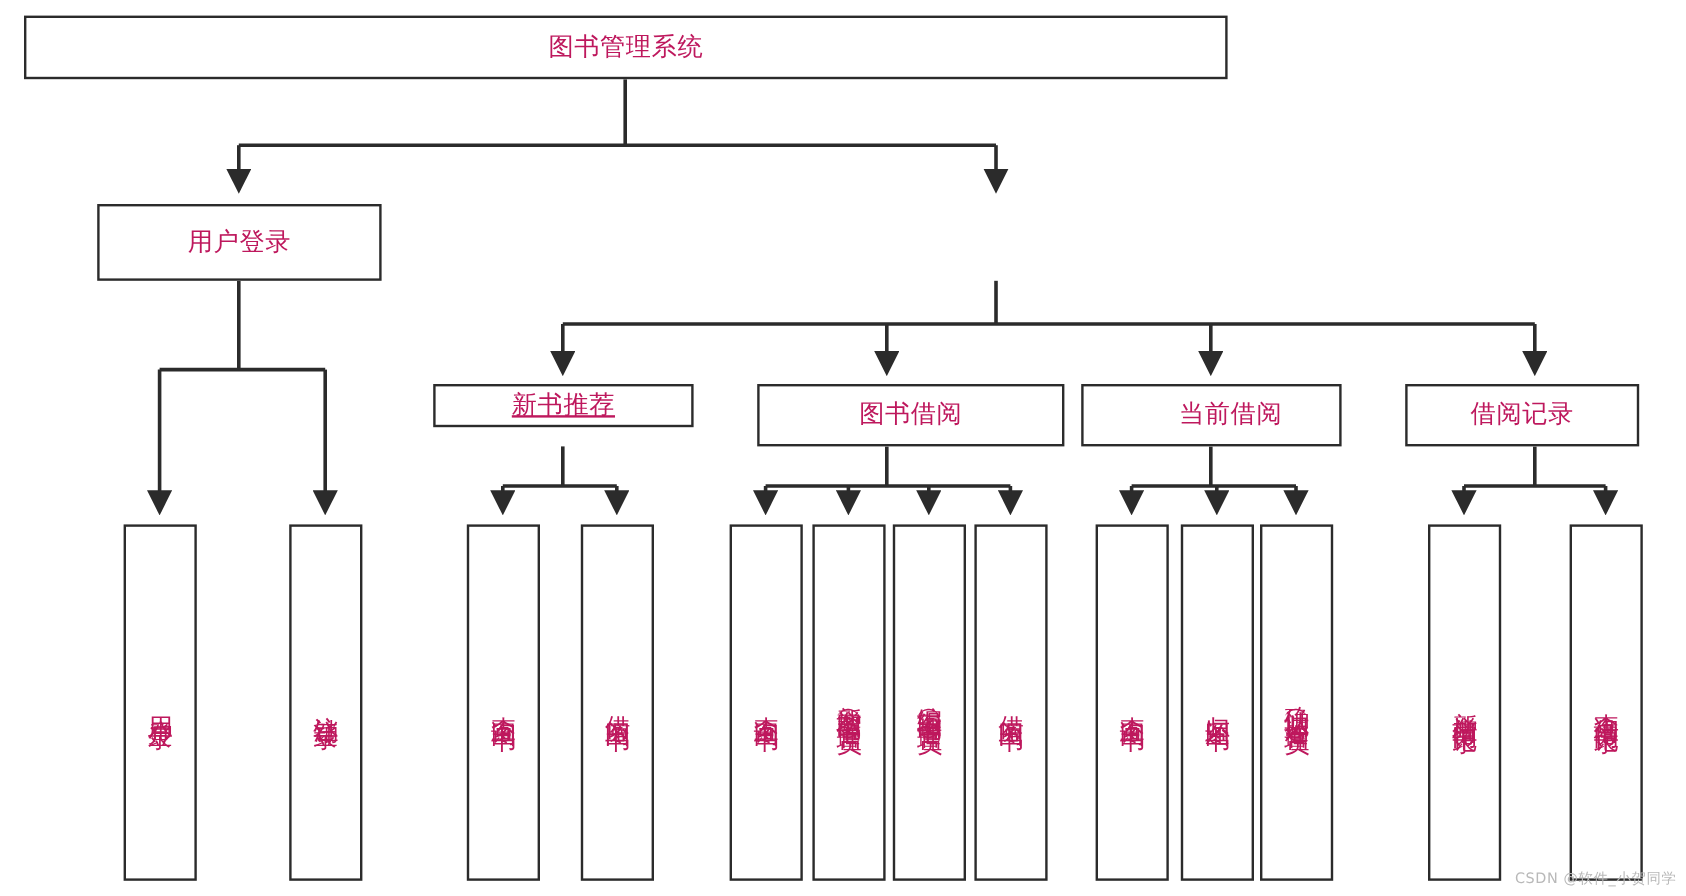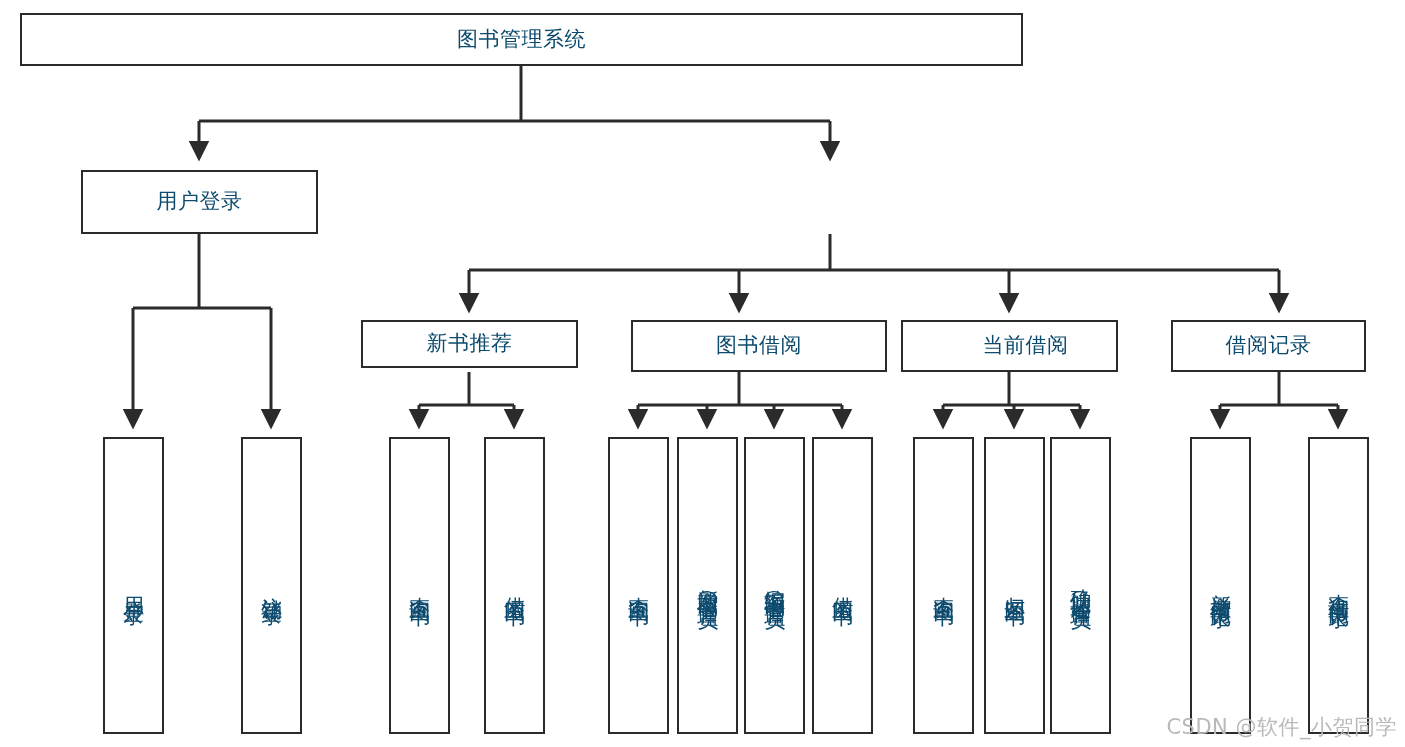--- a/index.html
+++ b/index.html
@@ -25,21 +25,21 @@
     height: 747px;
   }
   .node {
     position: absolute;
     box-sizing: border-box;
     border: 2px solid #2b2b2b;
     background: #ffffff;
     display: flex;
     align-items: center;
     justify-content: center;
-    color: #0c4a6e;
+    color: #be185d;
   }
   .node.horiz {
     font-size: 21px;
     letter-spacing: 0.5px;
     line-height: 1.2;
   }
   .node.vert {
     writing-mode: vertical-rl;
     text-orientation: upright;
     font-size: 21px;
@@ -51,21 +51,21 @@
   .node.vert .vtext {
     writing-mode: vertical-rl;
     text-orientation: upright;
     display: block;
     text-align: center;
   }
   #watermark {
     position: absolute;
     right: 8px;
     bottom: 6px;
-    font-size: 21px;
+    font-size: 12px;
     color: #b9b9b9;
     letter-spacing: 0.5px;
     white-space: nowrap;
     pointer-events: none;
   }
 </style>
 </head>
 <body>
 
 <div id="canvas">
@@ -121,21 +121,21 @@
   </svg>
 
   <div class="node horiz" style="left: 20px; top: 13px; width: 1003px; height: 53px;">
     <span>图书管理系统</span>
   </div>
 
   <div class="node horiz" style="left: 81px; top: 170px; width: 237px; height: 64px;">
     <span>用户登录</span>
   </div>
 
-  <div class="node horiz" style="left: 361px; top: 320px; width: 217px; height: 48px;">
+  <div class="node horiz" style="left: 361px; top: 320px; width: 217px; height: 36px; text-decoration: underline;">
     <span>新书推荐</span>
   </div>
   <div class="node horiz" style="left: 631px; top: 320px; width: 256px; height: 52px;">
     <span>图书借阅</span>
   </div>
   <div class="node horiz" style="left: 901px; top: 320px; width: 217px; height: 52px; padding-left: 32px;">
     <span>当前借阅</span>
   </div>
   <div class="node horiz" style="left: 1171px; top: 320px; width: 195px; height: 52px;">
     <span>借阅记录</span>

